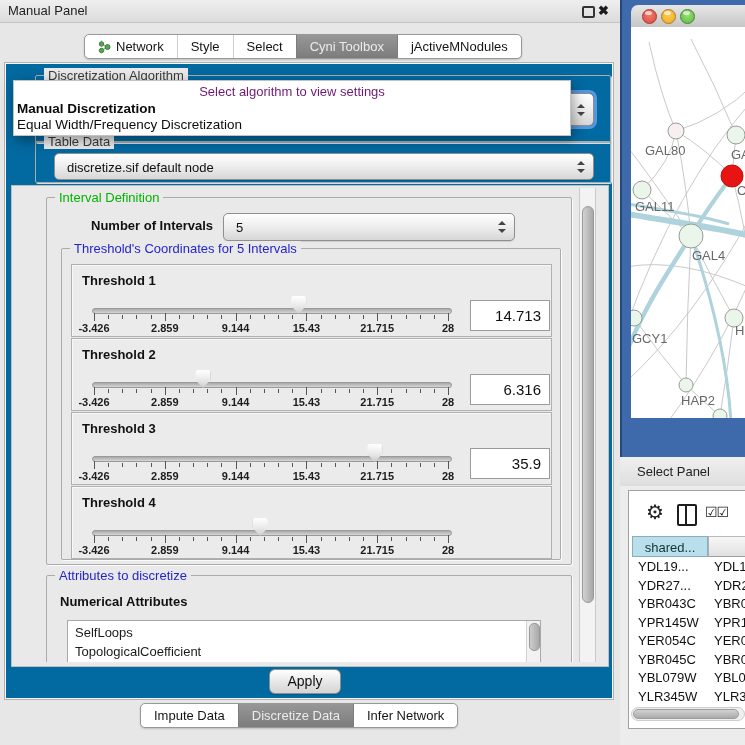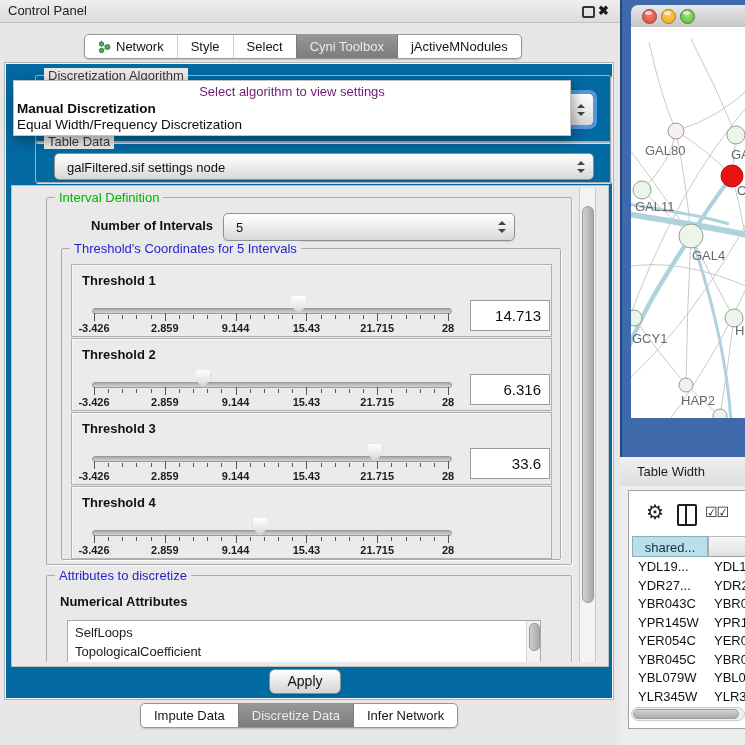--- a/index.html
+++ b/index.html
@@ -119,21 +119,21 @@
   .hthumb{position:absolute;left:1px;top:1px;width:104px;height:8px;border-radius:5px;
     background:linear-gradient(#d2d2d2,#ababab);border:1px solid #9c9c9c;}
 </style>
 </head>
 <body>
 
 <div class="stage">
 
   <div class="cp">
     <div class="cp-titlebar">
-      <span class="cp-title">Control Panel</span>
+      <span class="cp-title">Manual Panel</span>
       <span class="float-ic"></span>
       <span class="close-ic">✖</span>
     </div>
 
     <div class="tabstrip" style="left:84px;top:34px;" id="topTabs">
         <div class="tab">
           <svg width="13" height="14" viewBox="0 0 13 14">
             <line x1="3.5" y1="4" x2="9.5" y2="7" stroke="#9e9e9e" stroke-width="1.2"></line>
             <line x1="3.5" y1="10.5" x2="9.5" y2="7" stroke="#9e9e9e" stroke-width="1.2"></line>
             <line x1="3.5" y1="4" x2="3.5" y2="0.5" stroke="#9e9e9e" stroke-width="1.2"></line>
@@ -162,21 +162,21 @@
       <div class="group" style="left:30px;top:12px;width:574px;height:66px;">
         <span class="glabel g-plain">Discretization Algorithm</span>
         <div class="combo focus-ring" style="left:14px;top:17px;width:542px;height:31px;">
           <span class="spin"></span>
         </div>
       </div>
 
       <div class="group" style="left:30px;top:78px;width:574px;height:40px;">
         <span class="glabel g-plain">Table Data</span>
         <div class="combo" style="left:18px;top:11px;width:538px;height:25px;">
-          <span class="val">galFiltered.sif settings node</span>
+          <span class="val">discretize.sif default node</span>
           <span class="spin"></span>
         </div>
       </div>
 
       <div class="scrollpane">
         <div class="viewport">
           <div class="content" id="scrollContent">
 
             <div class="group" style="left:32px;top:9px;width:524px;height:366px;">
               <span class="glabel g-green">Interval Definition</span>
@@ -294,21 +294,21 @@
                       <span class="tick minor" style="left: 347.68px;"></span>
                       <span class="tick minor" style="left: 361.84px;"></span>
                       <span class="tick major" style="left: 376px;"></span>
                       <div class="ticklabel" style="left: -4px;">-3.426</div>
                       <div class="ticklabel" style="left: 66.8px;">2.859</div>
                       <div class="ticklabel" style="left: 137.6px;">9.144</div>
                       <div class="ticklabel" style="left: 208.4px;">15.43</div>
                       <div class="ticklabel" style="left: 279.2px;">21.715</div>
                       <div class="ticklabel" style="left: 350px;">28</div>
                       <div class="thumb" style="left: 295.314px;"></div>
-                      <div class="valbox">33.6</div>
+                      <div class="valbox">35.9</div>
                     </div>
                     <div class="thrbox" style="top: 237px;">
                       <div class="bold13" style="position: absolute; left: 10px; top: 8px;">Threshold 4</div>
                       <div class="track"></div>
                       <span class="tick major" style="left: 22px;"></span>
                       <span class="tick minor" style="left: 36.16px;"></span>
                       <span class="tick minor" style="left: 50.32px;"></span>
                       <span class="tick minor" style="left: 64.48px;"></span>
                       <span class="tick minor" style="left: 78.64px;"></span>
                       <span class="tick major" style="left: 92.8px;"></span>
@@ -445,21 +445,21 @@
             <text x="4" y="184" font-size="13" fill="#686868" font-family="Liberation Sans, sans-serif">GAL11</text>
             <text x="61" y="233" font-size="13" fill="#686868" font-family="Liberation Sans, sans-serif">GAL4</text>
             <text x="1" y="316" font-size="13" fill="#686868" font-family="Liberation Sans, sans-serif">GCY1</text>
             <text x="104" y="308" font-size="13" fill="#686868" font-family="Liberation Sans, sans-serif">H</text>
             <text x="50" y="378" font-size="13" fill="#686868" font-family="Liberation Sans, sans-serif">HAP2</text>
           </svg>
       </div>
     </div>
 
     <div class="tp-bar">
-      <span class="tp-title">Table Width</span>
+      <span class="tp-title">Select Panel</span>
     </div>
 
     <div class="tp-content">
       <div class="tp-frame">
         <span class="gear">⚙</span>
         <span class="colic"></span>
         <span class="chks">☑☑</span>
         <div id="tblHeader">
             <div class="hcell sel">shared...</div>
             <div class="hcell plain">na</div>

